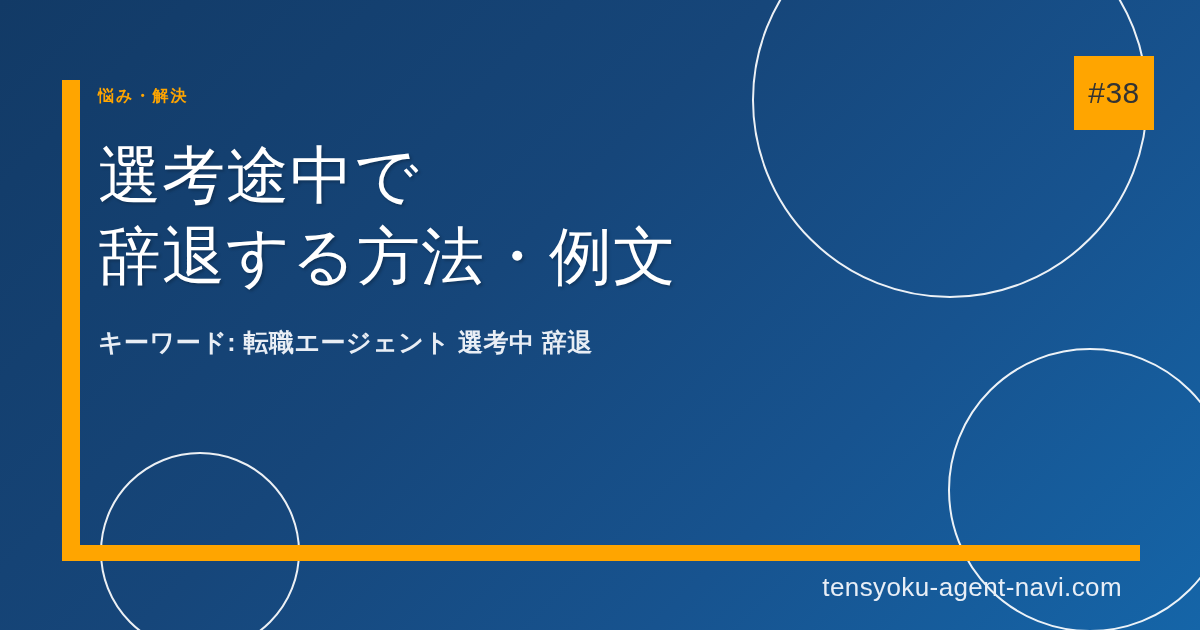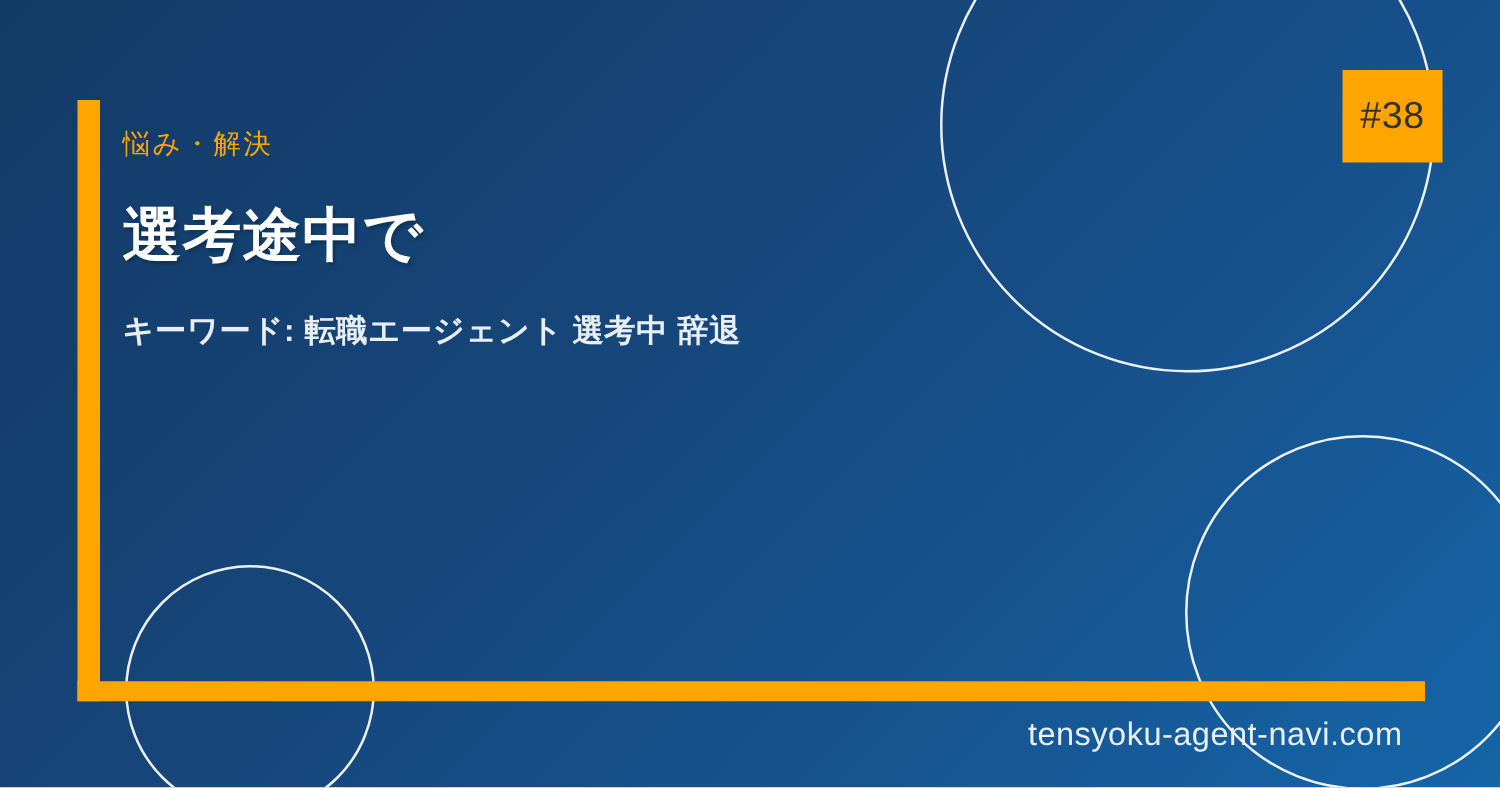--- a/index.html
+++ b/index.html
@@ -76,31 +76,31 @@
   }
 
   
   #content {
     position: absolute;
     left: 98px;
     top: 86px;
     width: 980px;
   }
   #category-label {
-    font-size: 22px;
+    font-size: 16px;
     line-height: 1.2;
     letter-spacing: 2px;
     color: #FFA500;
-    margin: 16px 0 30px 0;
-    font-weight: normal;
+    margin: 0 0 30px 0;
+    font-weight: bold;
   }
   #page-title {
     margin: 0;
-    font-size: 47px;
-    font-weight: bold;
+    font-size: 63px;
+    font-weight: normal;
     line-height: 1.28;
     letter-spacing: 1px;
     color: #ffffff;
     text-shadow: 2px 2px 3px rgba(0, 0, 0, 0.22);
   }
   #page-title .title-line {
     display: block;
     white-space: nowrap;
   }
   #keyword-line {
@@ -138,20 +138,21 @@
   <div id="issue-badge" style="background:#FFA500;">
     <span>#38</span>
   </div>
 
   <div id="content">
 
     <div id="category-label">悩み・解決</div>
 
     <h1 id="page-title">
       <span class="title-line">選考途中で</span>
+      <span class="title-line">辞退する方法・例文</span>
     </h1>
 
     <div id="keyword-line">キーワード: 転職エージェント 選考中 辞退</div>
   </div>
 
   <div id="footer-url">tensyoku-agent-navi.com</div>
 
 </div>
 
 </body></html>

